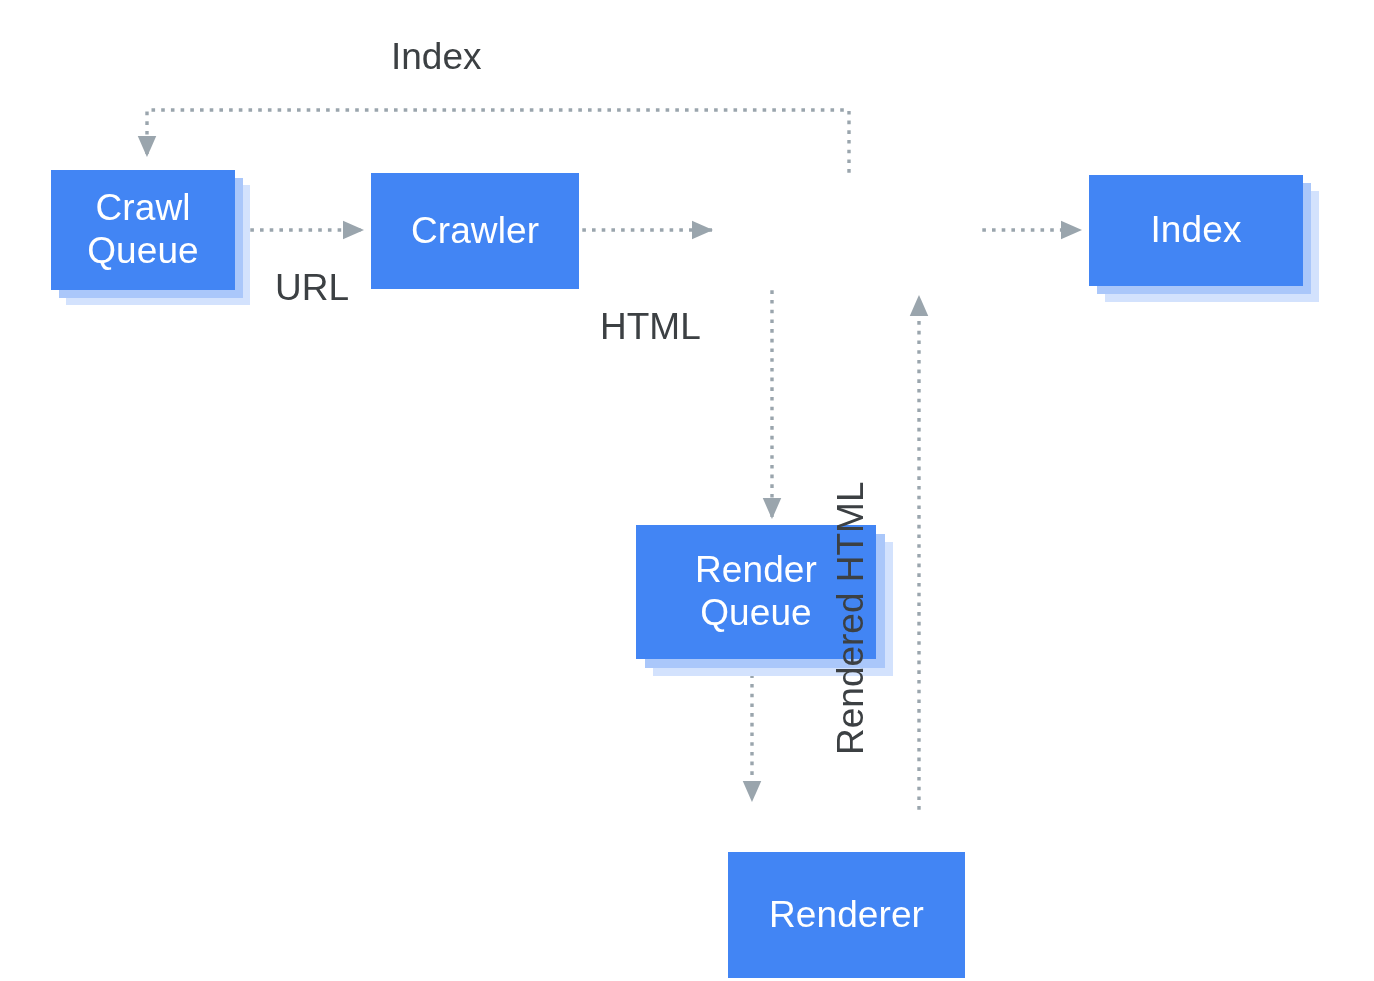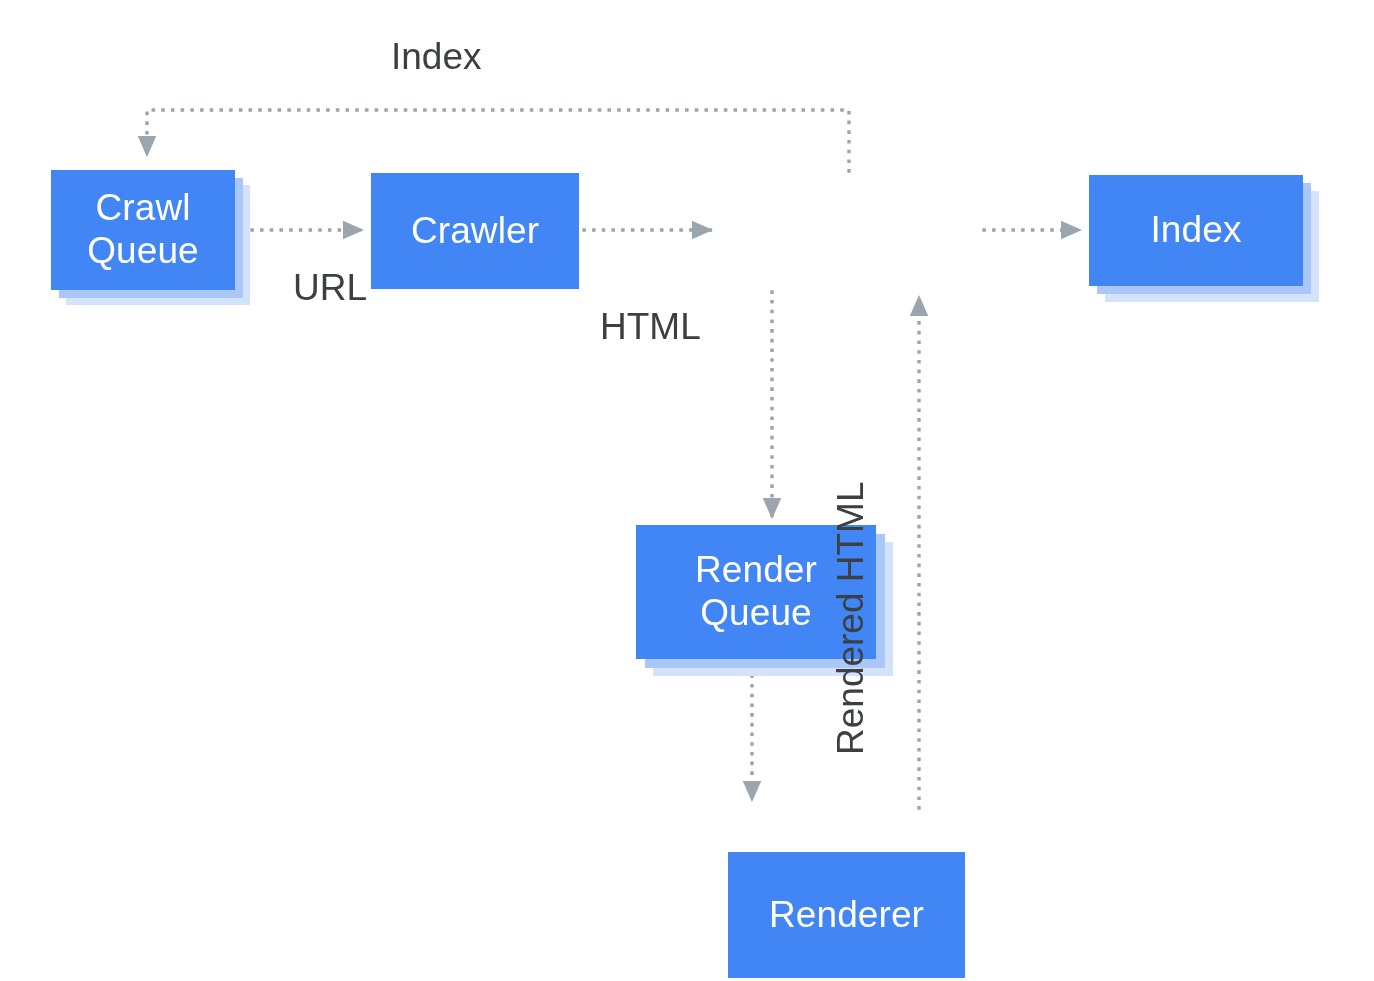--- a/index.html
+++ b/index.html
@@ -147,19 +147,19 @@
   </div>
 
   <div class="node" style="left:728px; top:808px; width:237px; height:126px;margin-top:44px;">
     <div class="face">
       <span class="label">Renderer</span>
     </div>
   </div>
 
   <div class="edge-label" style="left:391px; top:38px;">Index</div>
 
-  <div class="edge-label" style="left:293px; top:269px;">URL</div>
+  <div class="edge-label" style="left:275px; top:269px;">URL</div>
 
   <div class="edge-label" style="left:600px; top:269px;margin-top:39px;">HTML</div>
 
   <div class="edge-label vertical" style="left:869px; top:718px;">Rendered HTML</div>
 
 </div>
 
 </body></html>

